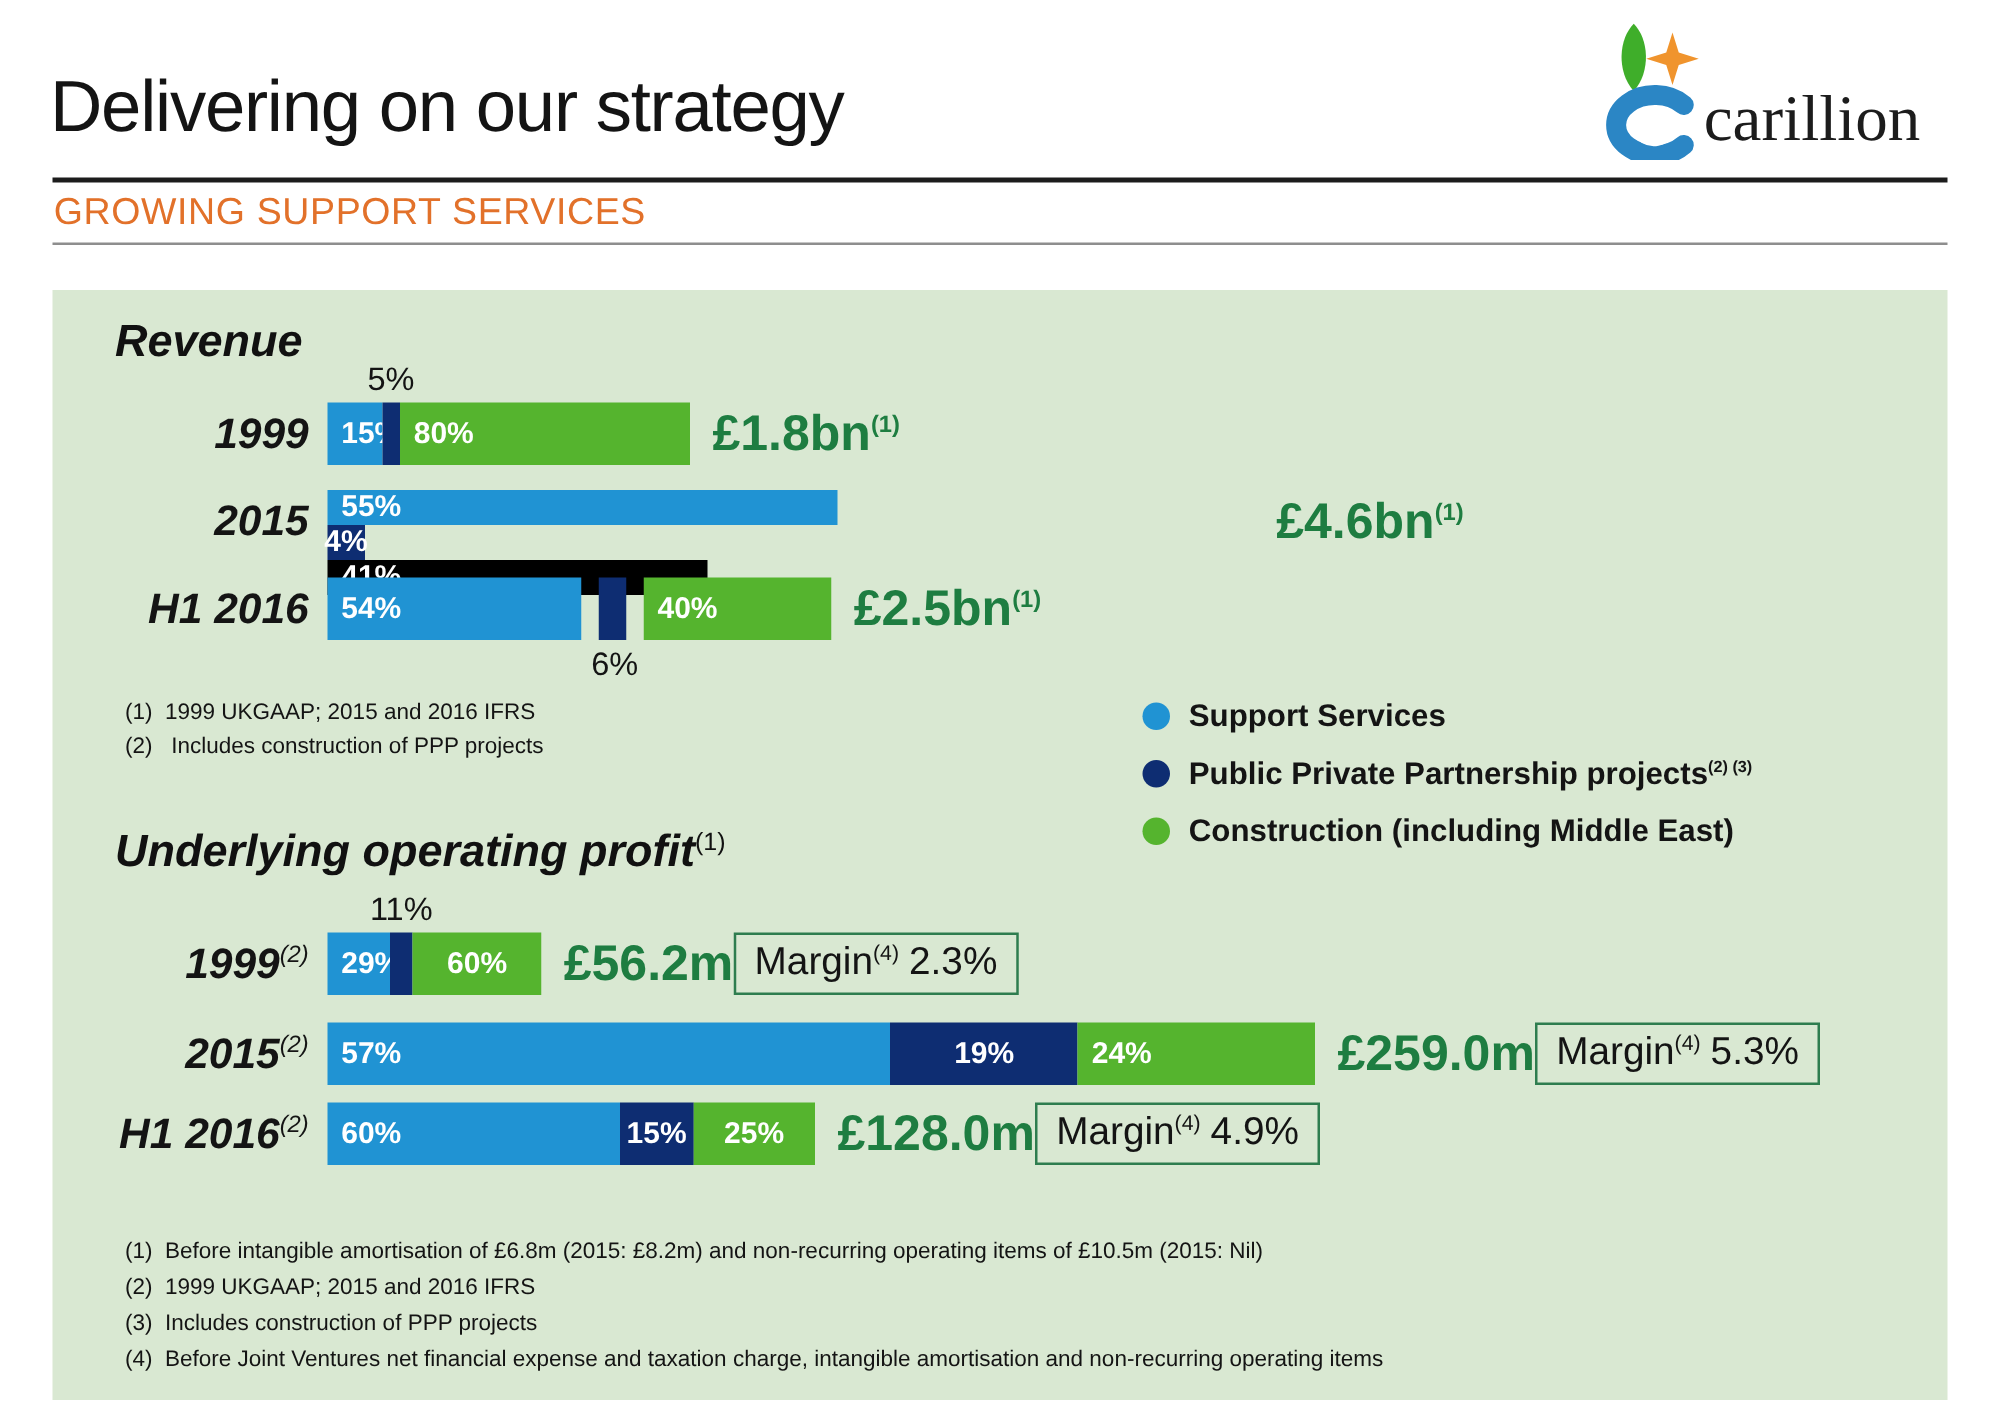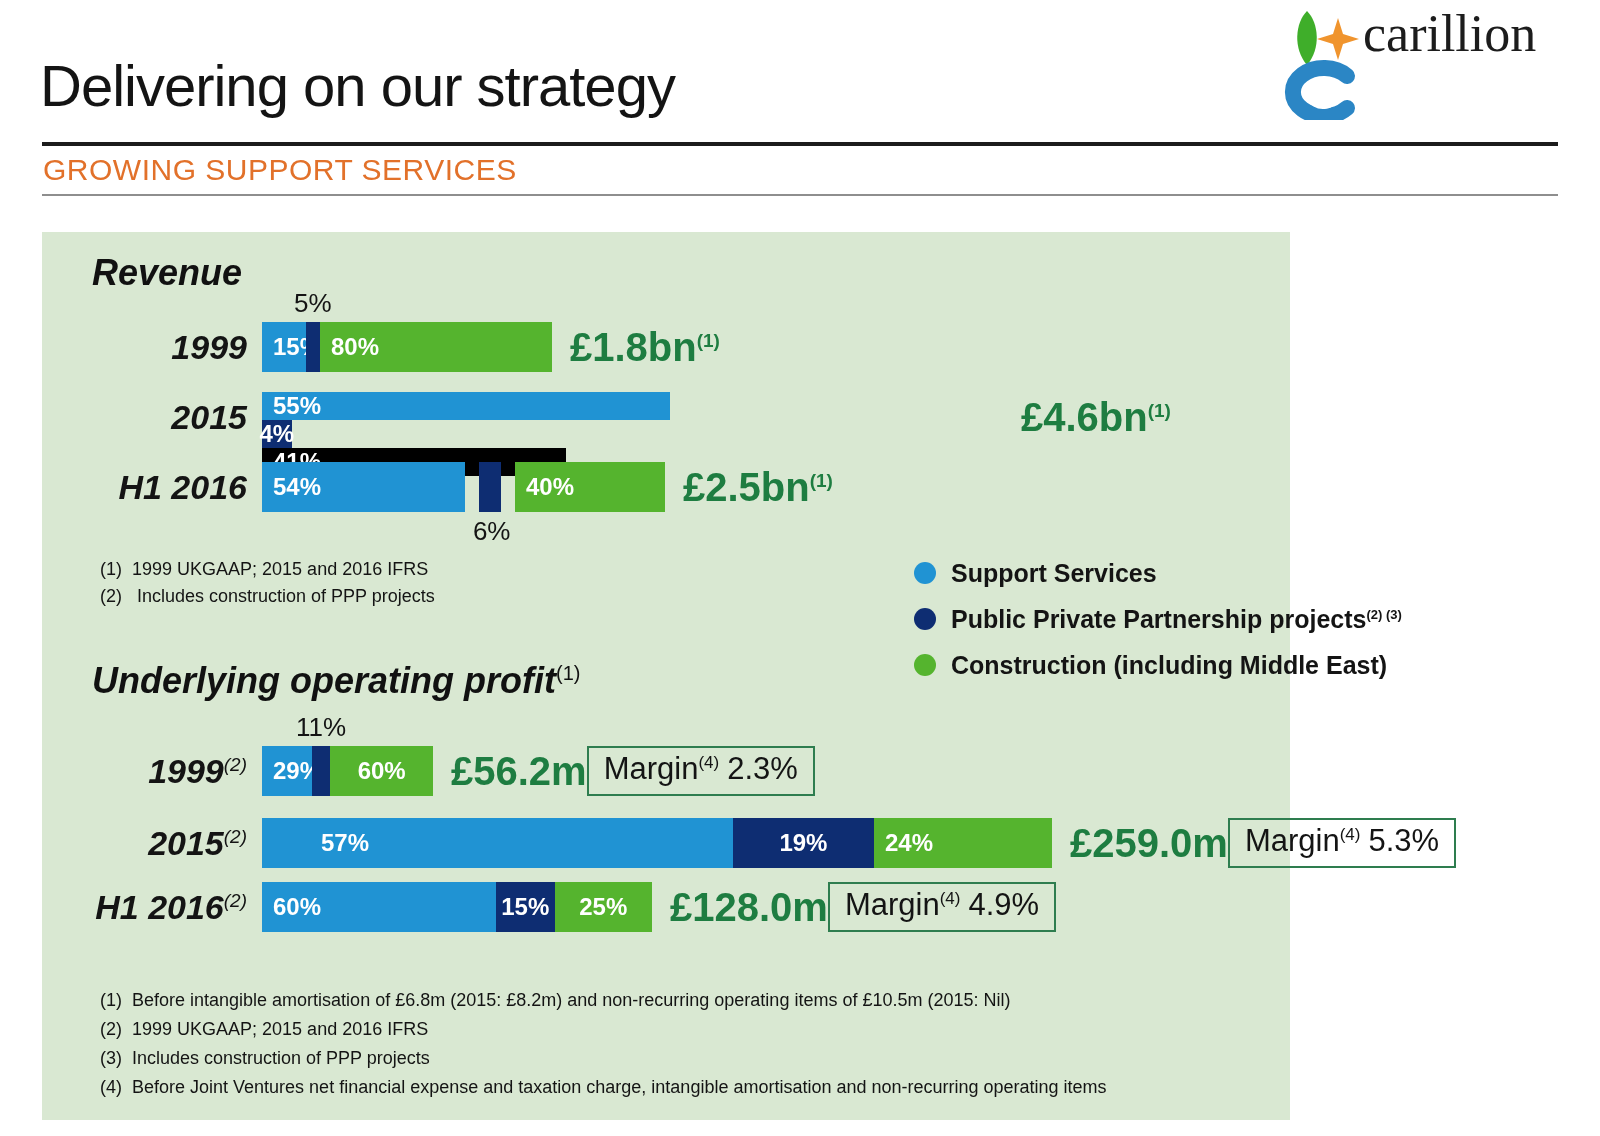--- a/index.html
+++ b/index.html
@@ -11,27 +11,27 @@
   .page-title{
     position:absolute;left:40px;top:52px;margin:0;
     font-size:58px;font-weight:400;letter-spacing:-1px;color:#141414;
   }
   .rule-black{position:absolute;left:42px;top:142px;width:1516px;height:4px;background:#1c1c1c;}
   .subtitle{
     position:absolute;left:43px;top:153px;margin:0;
     font-size:30px;font-weight:400;color:#e2712a;letter-spacing:0.5px;
   }
   .rule-gray{position:absolute;left:42px;top:194px;width:1516px;height:2px;background:#8e8e8e;}
-  .logo{position:absolute;left:1283px;top:8px;width:280px;height:120px;display:flex;align-items:flex-start;}
+  .logo{position:absolute;left:1283px;top:8px;width:280px;height:120px;display:flex;align-items:flex-end;}
   .logo-text{
     font-family:"Liberation Serif",serif;font-size:52px;color:#1c1c1c;
     line-height:1;margin-left:2px;margin-bottom:6px;
   }
   
-  .panel{position:absolute;left:42px;top:232px;width:1248px;height:888px;background:#d9e8d2;}
+  .panel{position:absolute;left:42px;top:232px;width:1516px;height:888px;background:#d9e8d2;}
   .chart-title{
     position:absolute;left:50px;margin:0;
     font-size:36px;font-weight:bold;font-style:italic;color:#111;
   }
   .chart-title .sup{font-size:20px;font-weight:400;font-style:normal;vertical-align:super;}
   .bar-row{position:absolute;left:0;right:0;height:50px;display:flex;align-items:center;}
   .year{
     width:205px;text-align:right;margin-right:15px;flex:none;
     font-size:34px;font-weight:bold;font-style:italic;color:#141414;white-space:nowrap;
   }
@@ -170,21 +170,21 @@
             <div class="seg center" style="width: 60%; background: rgb(85, 180, 46);">
               <span class="seg-label">60%</span>
             </div>
           </div>
           <span class="value">£56.2m</span>
           <span class="margin-box">Margin<span class="sup">(4)</span><span class="margin-value">2.3%</span></span>
         </div>
         <div class="bar-row" style="top: 586px;">
           <span class="year">2015<span class="sup">(2)</span></span>
           <div class="bar" style="width: 790px;">
-            <div class="seg left" style="width: 57%; background: rgb(32, 147, 211); padding-left: 48px;">
+            <div class="seg left" style="width: 57%; background: rgb(32, 147, 211);">
               <span class="seg-label">57%</span>
             </div>
             <div class="seg center" style="width: 19%; background: rgb(14, 45, 114);">
               <span class="seg-label">19%</span>
             </div>
             <div class="seg left" style="width: 24%; background: rgb(85, 180, 46);">
               <span class="seg-label">24%</span>
             </div>
           </div>
           <span class="value">£259.0m</span>

